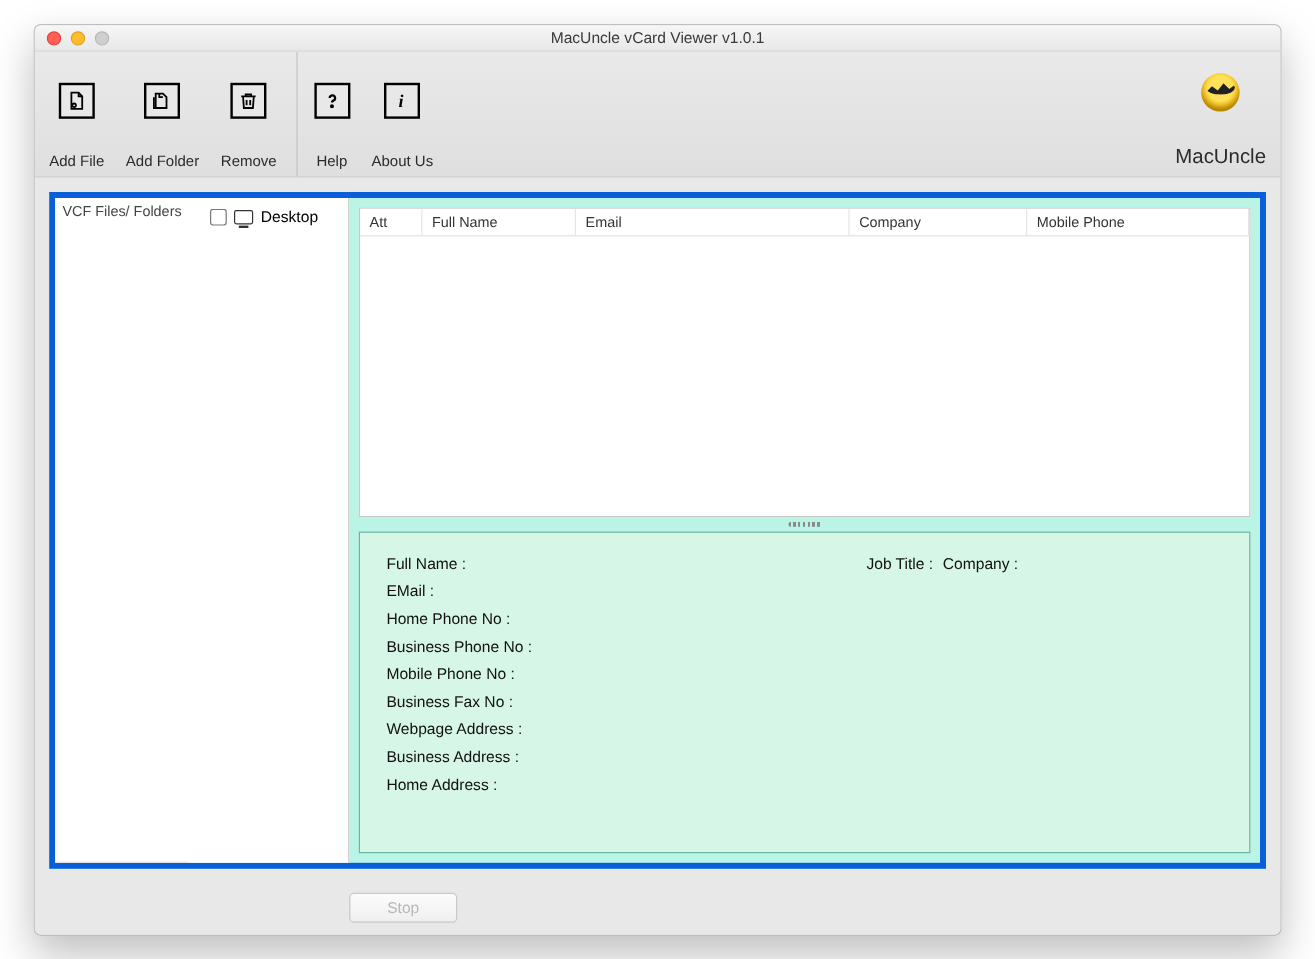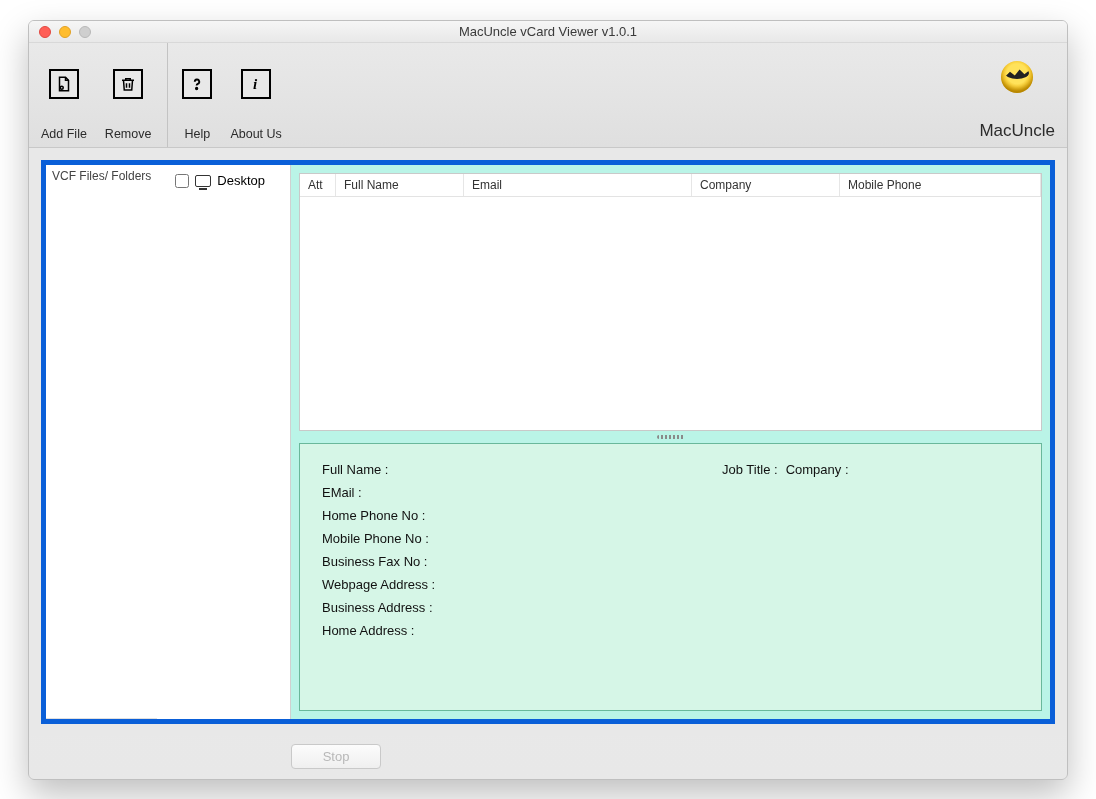--- a/index.html
+++ b/index.html
@@ -189,21 +189,21 @@
     border-bottom: 1px solid #e3e3e3;
   }
   .grid-header .col {
     font-size: 12px;
     color: #333;
     padding: 4px 8px;
     border-right: 1px solid #e6e6e6;
     white-space: nowrap;
     overflow: hidden;
   }
-  .col-att { width: 36px; }
+  .col-att { width: 52px; }
   .col-name { width: 128px; }
   .col-email { width: 228px; }
   .col-company { width: 148px; }
   .col-mobile { flex: 1; border-right: none; }
 
   .splitter {
     height: 12px;
     display: flex;
     align-items: center;
     justify-content: center;
@@ -270,20 +270,30 @@
             <path d="M6 3h8l4 4v14H6z"></path>
               <path d="M14 3v4h4"></path>
               <circle cx="9" cy="17" r="2"></circle>
           </svg>
         </div>
         <span>Add File</span>
       </div>
       <div class="item">
         <div class="iconbox">
           <svg viewBox="0 0 24 24" fill="none" stroke="#000" stroke-width="2">
+            <path d="M5 4h8l4 4v12H5z"></path>
+              <path d="M9 4v4h4"></path>
+              <path d="M3 8v12h12"></path>
+          </svg>
+        </div>
+        <span>Add Folder</span>
+      </div>
+      <div class="item">
+        <div class="iconbox">
+          <svg viewBox="0 0 24 24" fill="none" stroke="#000" stroke-width="2">
             <path d="M4 7h16"></path>
               <path d="M9 7V5h6v2"></path>
               <path d="M6 7l1 13h10l1-13"></path>
               <path d="M10 11v6M14 11v6"></path>
           </svg>
         </div>
         <span>Remove</span>
       </div>
     </div>
 
@@ -344,20 +354,21 @@
 
         <div class="splitter">
           <div class="dots"></div>
         </div>
 
         <div class="details">
           <div class="colA">
             <div class="row">Full Name :</div>
             <div class="row">EMail :</div>
             <div class="row">Home Phone No :</div>
+            <div class="row">Business Phone No :</div>
             <div class="row">Mobile Phone No :</div>
             <div class="row">Business Fax No :</div>
             <div class="row">Webpage Address :</div>
             <div class="row">Business Address :</div>
             <div class="row">Home Address :</div>
           </div>
           <div class="colB">
             <div class="row">Job Title :</div>
             <div class="row">Company :</div>
           </div>

